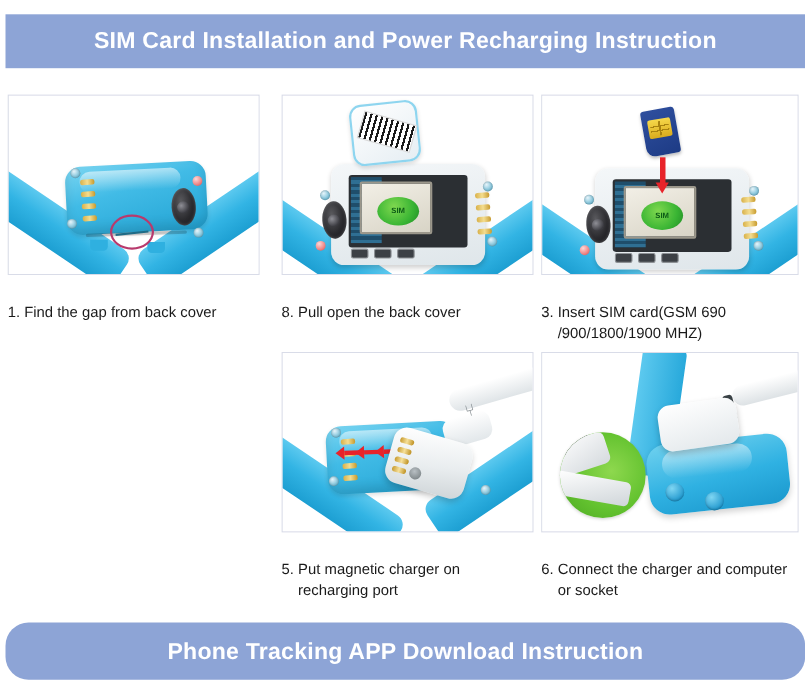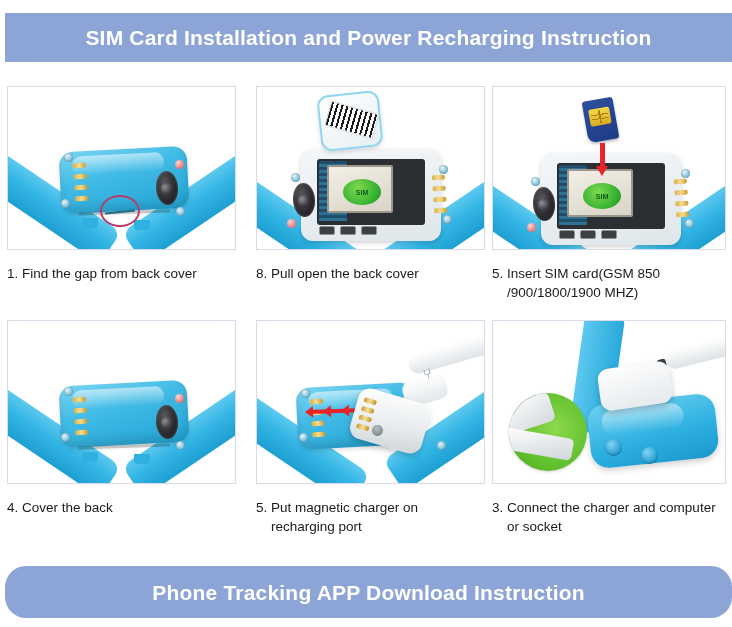--- a/index.html
+++ b/index.html
@@ -69,21 +69,21 @@
   .photo {
     position: relative;
     width: 100%;
     height: 164px;
     border: 1px solid #d9dce8;
     background: #ffffff;
     overflow: hidden;
   }
 
   .caption {
-    margin-top: 14px;
+    margin-top: 24px;
     font-size: 13.5px;
     color: #1a1a1a;
     line-height: 1.42;
     padding-left: 15px;
     text-indent: -15px;
   }
 
   
   .scene { position: absolute; inset: 0; background: #ffffff; }
 
@@ -604,51 +604,27 @@
                 <i></i>
                 <i></i>
                 <i></i>
               </div>
             <div class="sim-card">
               <div class="sim-chip"></div>
             </div>
             <div class="red-arrow-down"></div>
           </div>
         </div>
-        <div class="caption">5. Insert SIM card(GSM 850 /900/1800/1900 MHZ)</div>
+        <div class="caption">3. Insert SIM card(GSM 690 /900/1800/1900 MHZ)</div>
       </div>
 
     </div>
 
     <div class="row">
 
-      <div class="cell cell-0">
-        <div class="photo">
-          <div class="scene">
-            <div class="band-left"></div>
-            <div class="band-right"></div>
-            <div class="body-case"></div>
-            <div class="screw s1"></div>
-            <div class="screw s2"></div>
-            <div class="screw-red r1"></div>
-            <div class="screw s4"></div>
-            <div class="pins">
-                <i></i>
-                <i></i>
-                <i></i>
-                <i></i>
-              </div>
-            <div class="sensor"></div>
-            <div class="seam"></div>
-            <div class="lug l1"></div>
-            <div class="lug l2"></div>
-          </div>
-        </div>
-        <div class="caption">4. Cover the back</div>
-      </div>
 
       <div class="cell cell-1">
         <div class="photo">
           <div class="scene">
             <div class="band-left" style="top:66px;"></div>
             <div class="band-right" style="top:52px; right:-34px;"></div>
             <div class="body-case" style="left:40px; top:64px; width:118px;"></div>
             <div class="screw" style="left:44px; top:68px;"></div>
             <div class="screw" style="left:42px; top:112px;"></div>
             <div class="screw" style="left:180px; top:120px;"></div>
@@ -690,21 +666,21 @@
             <div class="cable-6"></div>
             <div class="cable-band"></div>
             <div class="charger-block-6"></div>
             <div class="inset-circle">
               <div class="w3"></div>
               <div class="w1"></div>
               <div class="w2"></div>
             </div>
           </div>
         </div>
-        <div class="caption">3. Connect the charger and computer or socket</div>
+        <div class="caption">6. Connect the charger and computer or socket</div>
       </div>
 
     </div>
   </div>
 
   <div class="banner banner-bottom">
     <div class="banner-text">Phone Tracking APP Download Instruction</div>
   </div>
 
 </div>

